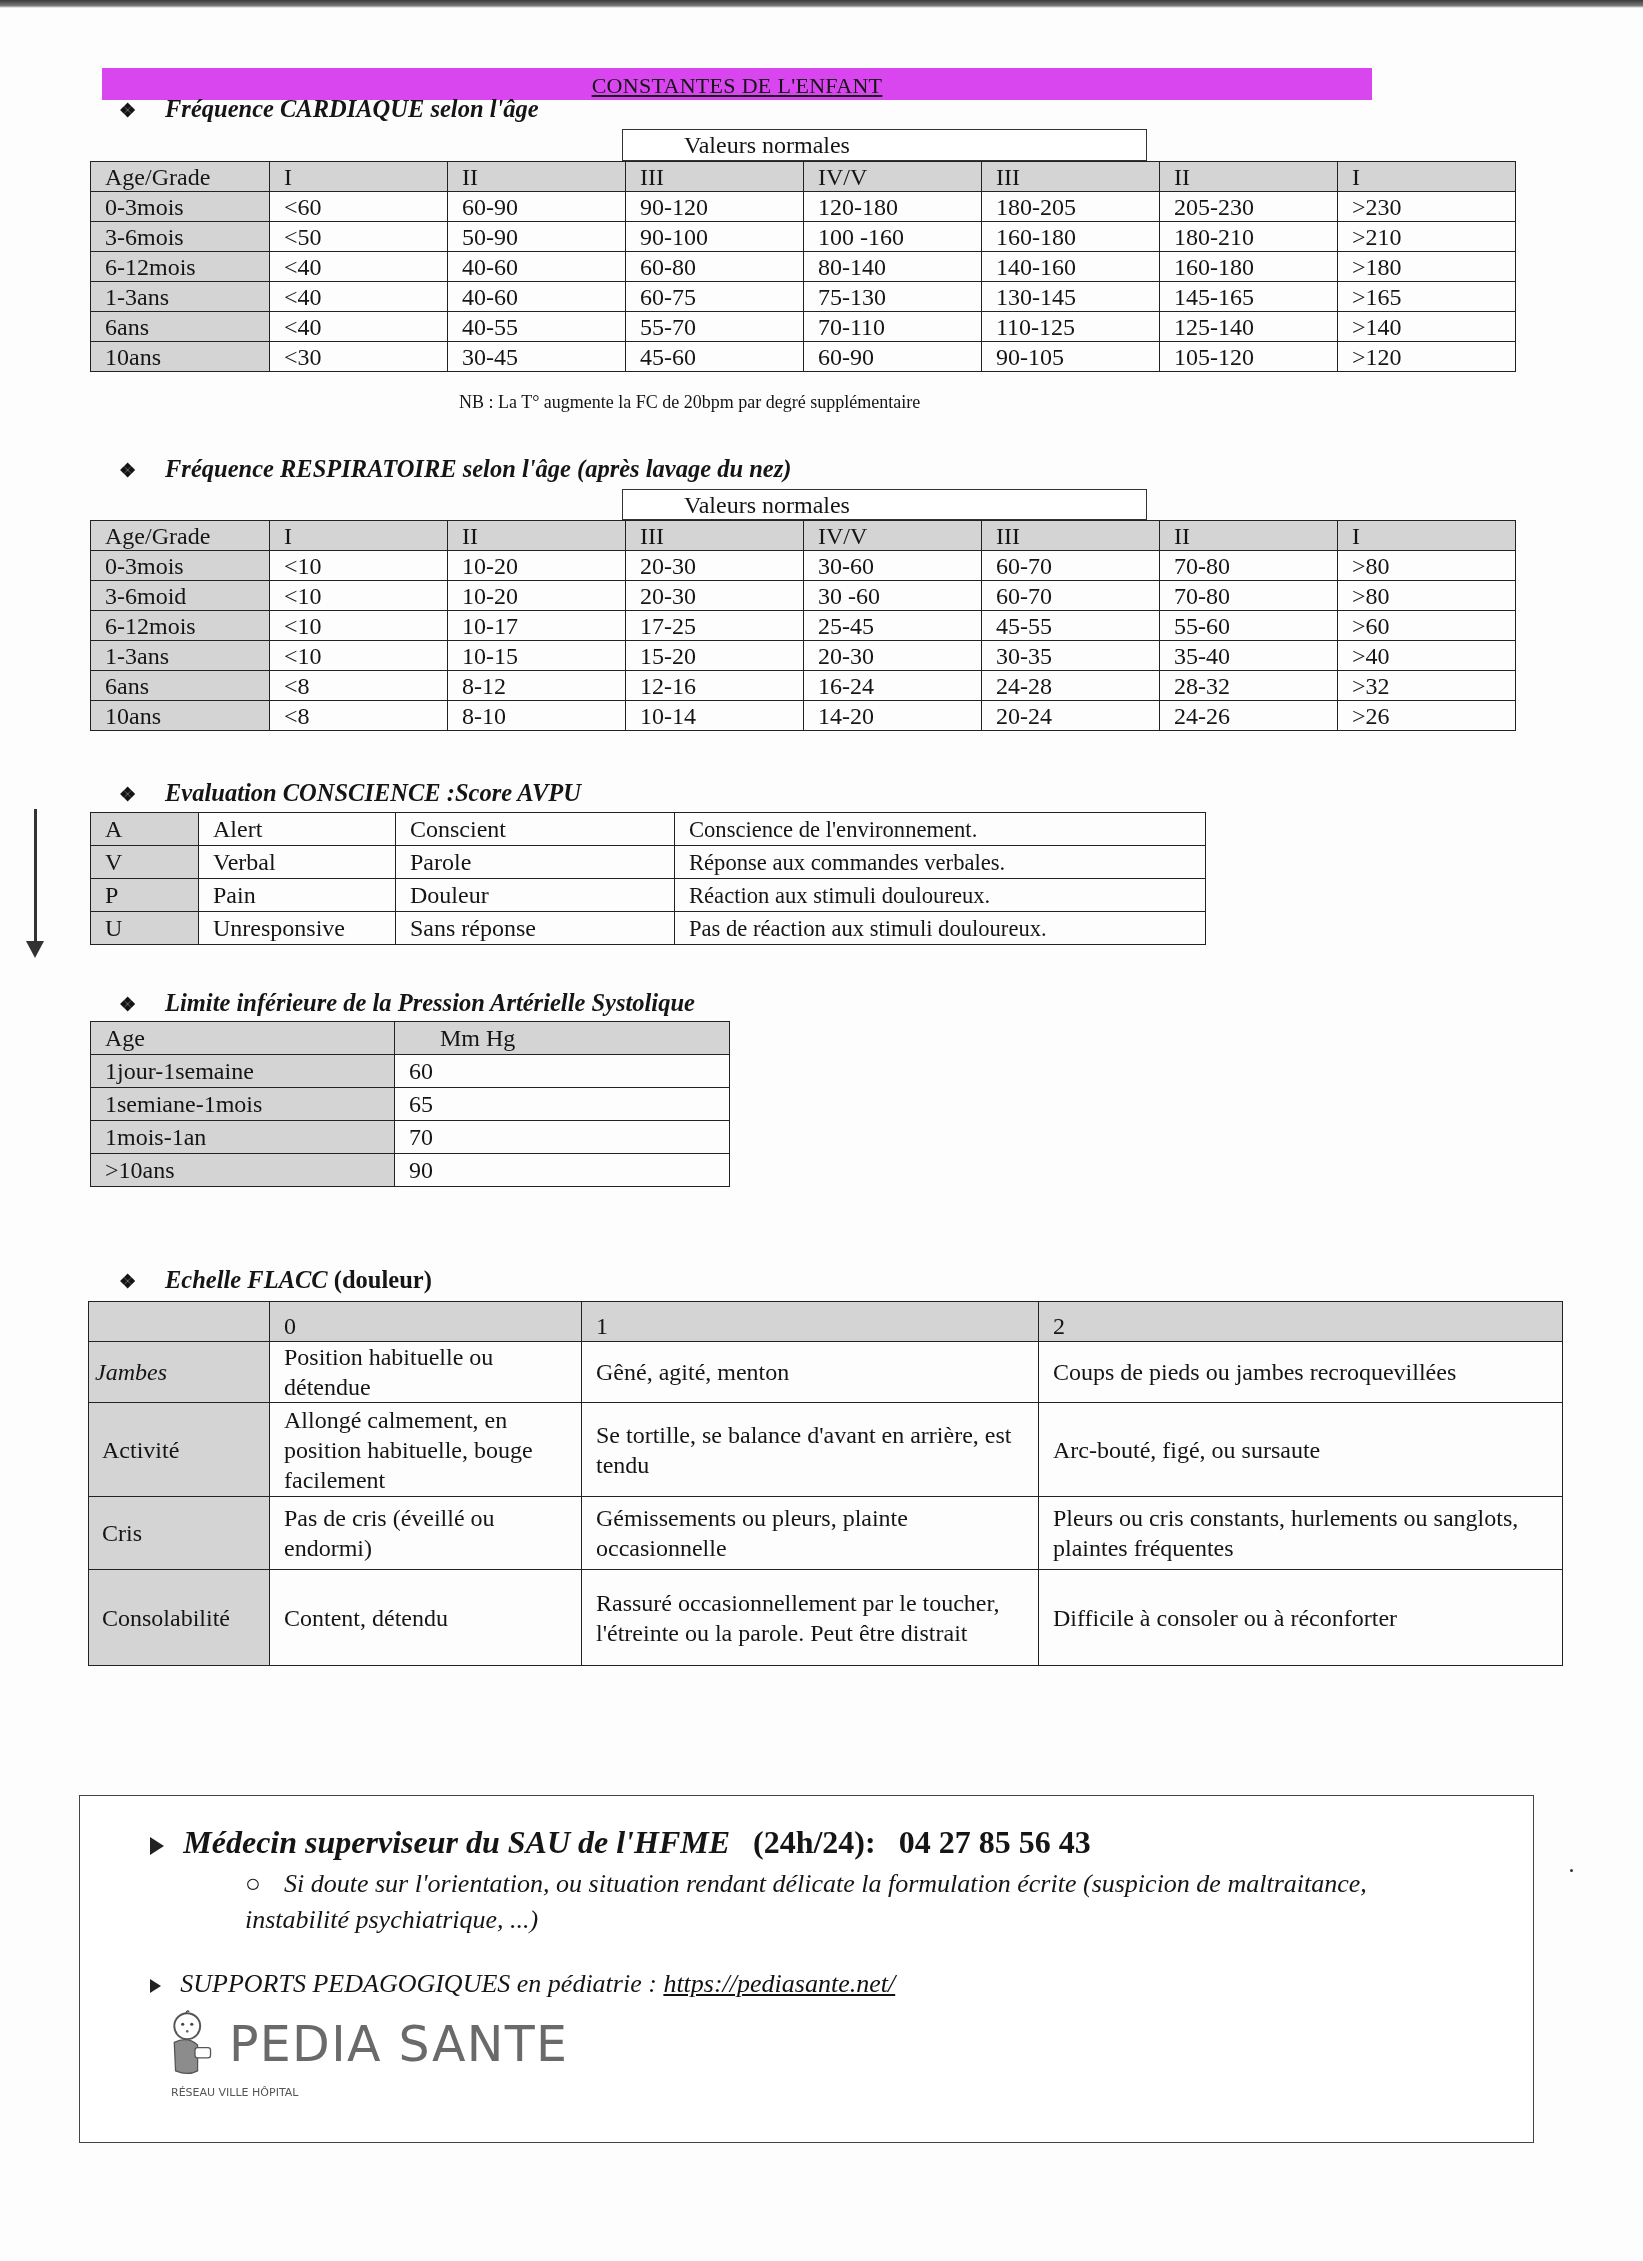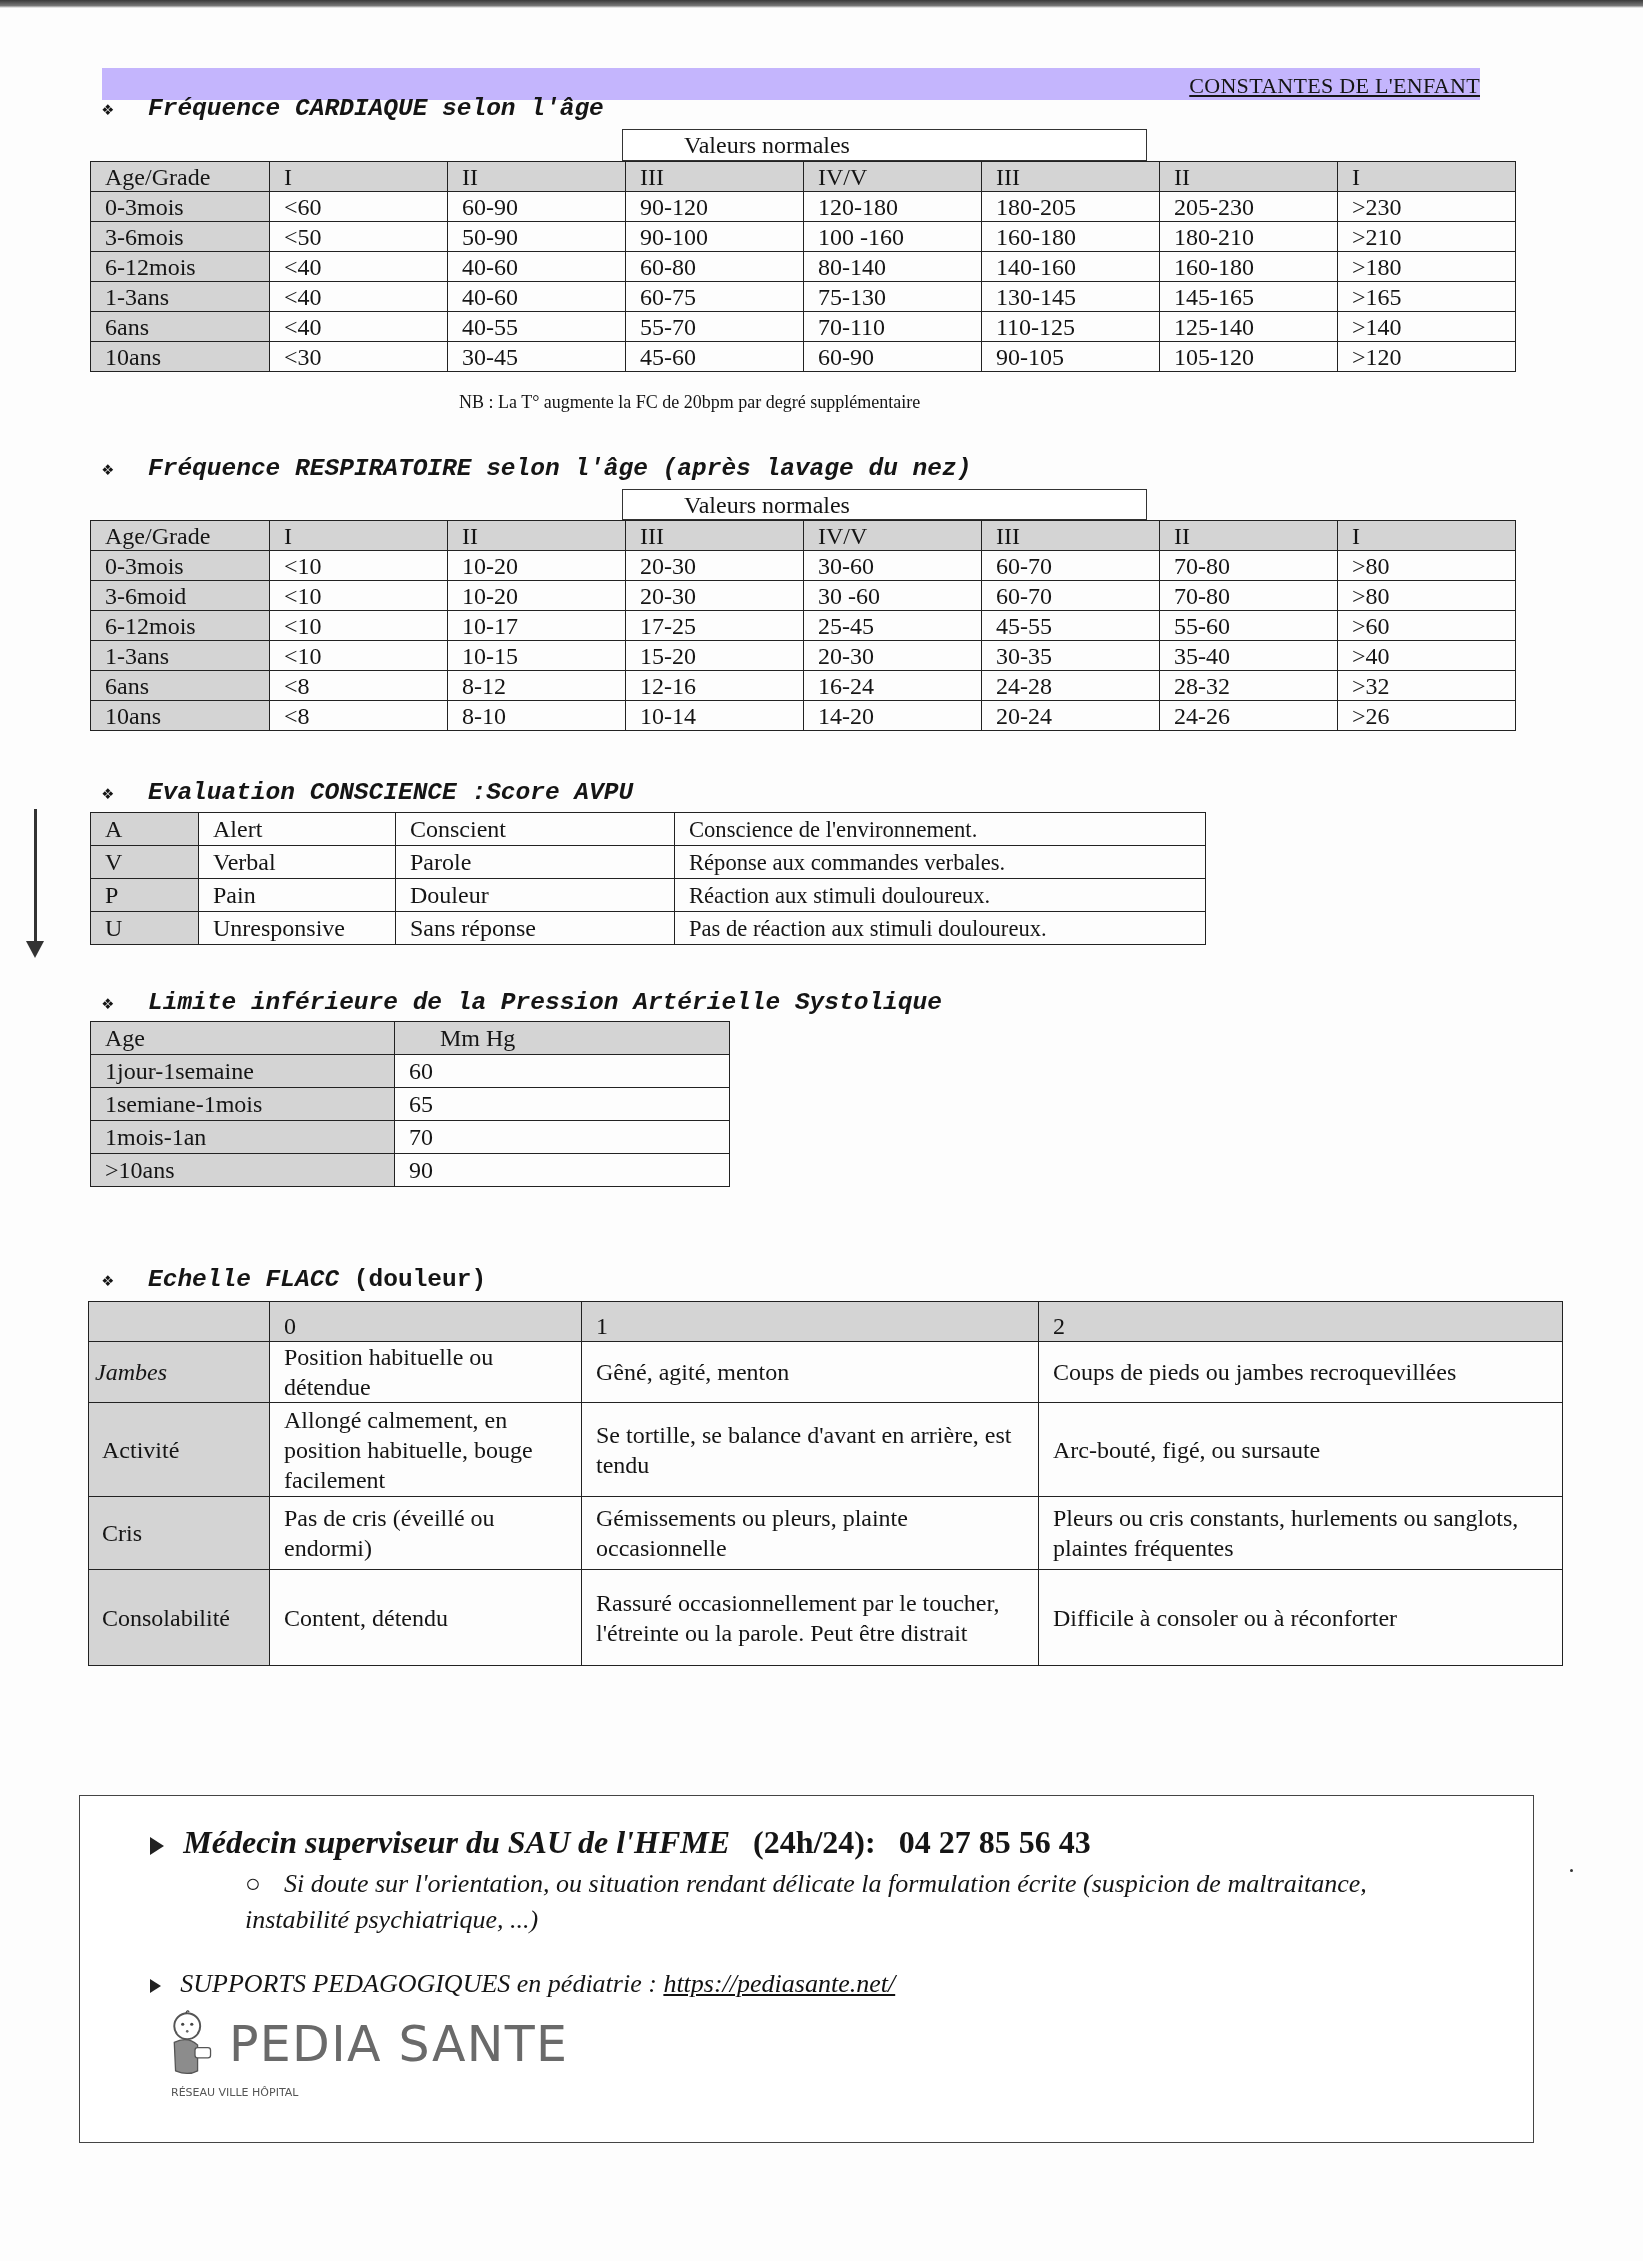--- a/index.html
+++ b/index.html
@@ -6,30 +6,30 @@
   body {
     width: 1644px; height: 2261px; position: relative; overflow: hidden;
     background: #fdfdfd;
     font-family: "DejaVu Serif", "Liberation Serif", serif;
     color: #151515;
   }
   .scan-edge { position: absolute; left: 0; top: 0; width: 1644px; height: 7.7px;
     background: linear-gradient(#3a3a3a, #777 70%, rgba(255,255,255,0)); }
   .abs { position: absolute; }
   .title-bar {
-    left: 102px; top: 68px; width: 1378px; height: 32px; background: #c4b5fd;
-    text-align: right;
+    left: 102px; top: 68px; width: 1270px; height: 32px; background: #d946ef;
+    text-align: center;
   }
   .title-bar span {
     font-size: 22px; text-decoration: underline; letter-spacing: 0.3px;
     line-height: 35px; font-family: "Liberation Serif", serif;
   }
   .section-heading {
-    font-family: Liberation Mono, monospace; font-style: italic; font-weight: bold;
-    font-size: 24.5px; white-space: nowrap;
+    font-family: Liberation Serif, serif; font-style: italic; font-weight: bold;
+    font-size: 24.5px; white-space: nowrap; margin-left: 17px;
   }
   .section-heading .bullet { font-style: normal; display: inline-block; width: 46px; font-size: 19.3px; }
   .section-heading .plain { font-style: normal; }
 
   table { border-collapse: collapse; position: absolute; font-family: "Liberation Serif", serif; }
   td { border: 1.9px solid #222; padding: 0 13px 0 14px; vertical-align: bottom; font-size: 24px; line-height: 27px; }
   .gray { background: #d4d4d4; }
 
   .vn-box {
     border: 1.3px solid #333; background: #fff; text-align: left;

